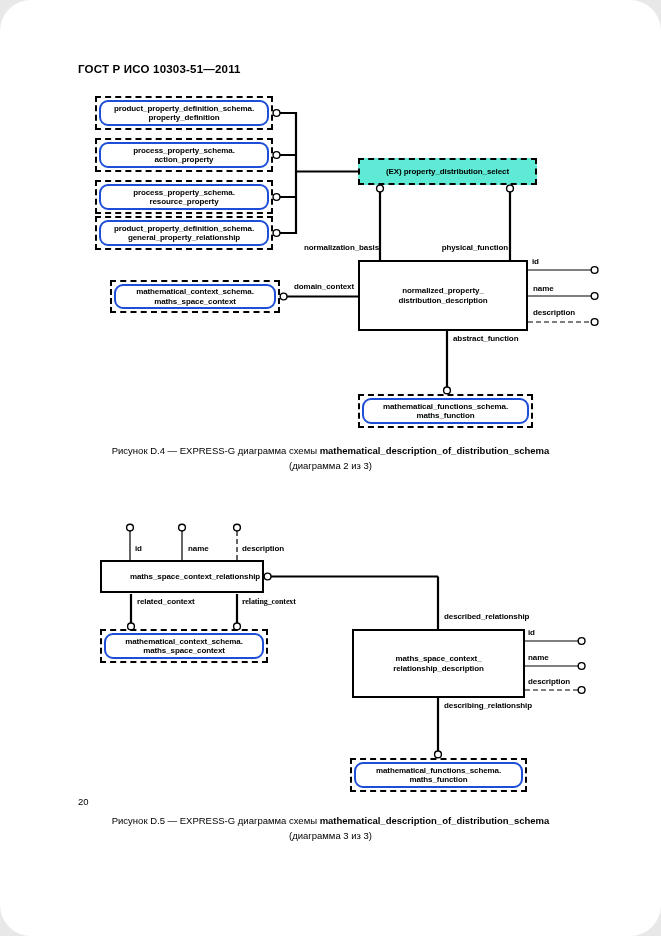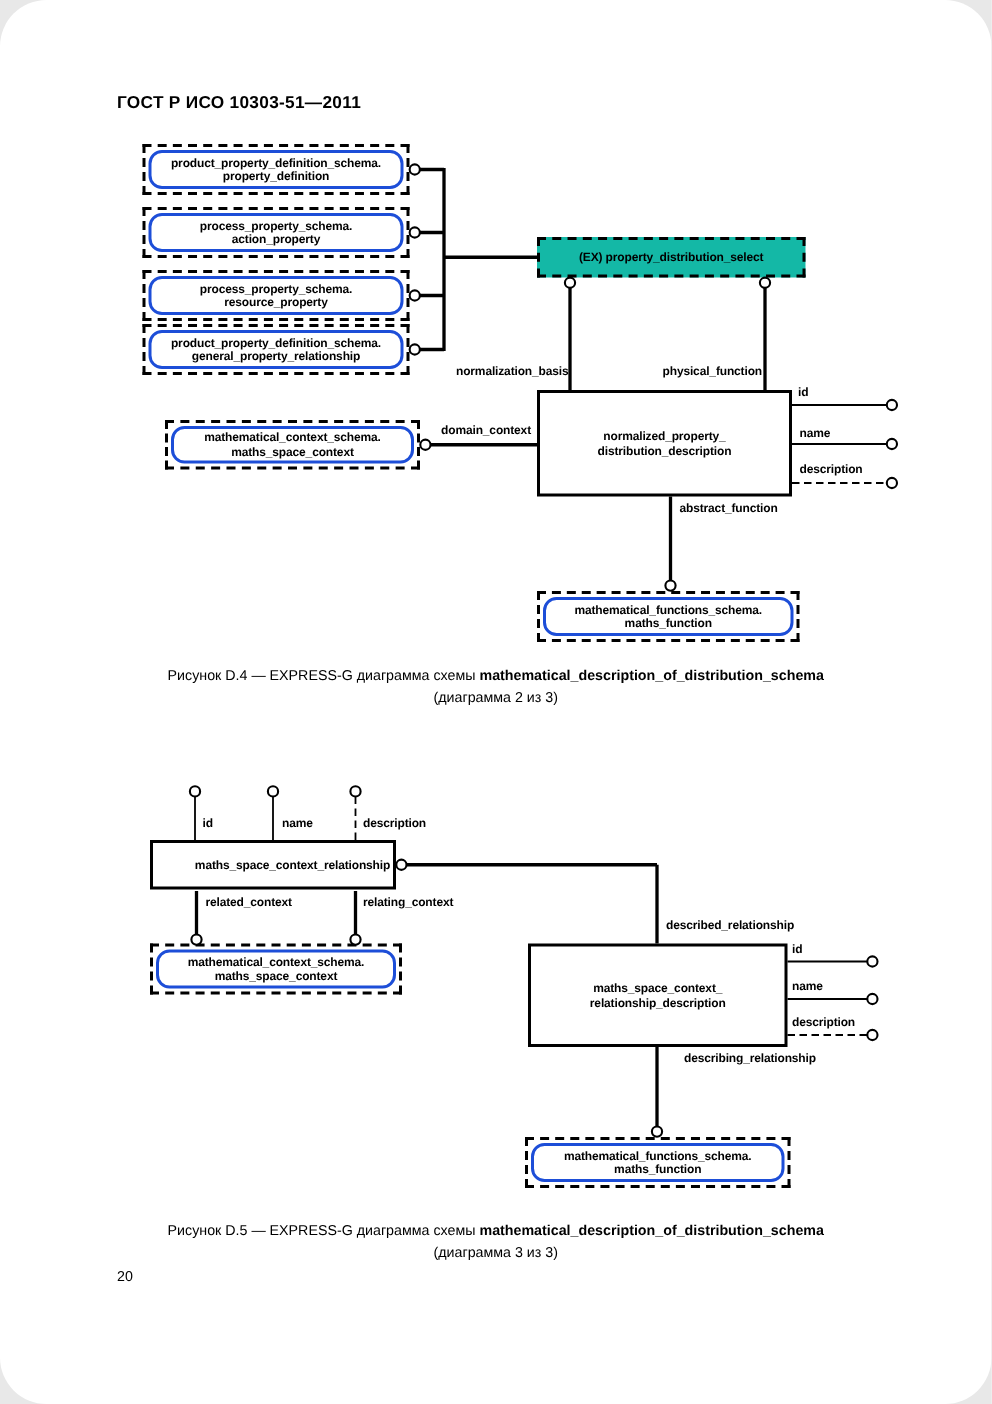--- a/index.html
+++ b/index.html
@@ -27,35 +27,35 @@
   }
   
   .entity{
     position:absolute;box-sizing:border-box;border:2px solid #000;background:#fff;
     display:flex;align-items:center;justify-content:center;text-align:center;
     font-size:8px;line-height:10px;font-weight:bold;white-space:pre-line;
     letter-spacing:-.1px;z-index:2;
   }
   
   .selbox{
-    position:absolute;box-sizing:border-box;border:2px dashed #000;background:#14b8a6;
+    position:absolute;box-sizing:border-box;border:2px dashed #000;background:#5eead4;
     display:flex;align-items:center;justify-content:center;text-align:center;
     font-size:8px;font-weight:bold;letter-spacing:-.1px;z-index:2;
   }
   .lbl{
     position:absolute;font-size:8px;line-height:9px;font-weight:bold;
     letter-spacing:-.1px;z-index:4;white-space:nowrap;
   }
   .lbl.r{text-align:right;}
   .caption{
     position:absolute;left:0;width:100%;text-align:center;
     font-size:9.5px;line-height:14.5px;z-index:2;
   }
   .caption b{letter-spacing:0;}
-  .pagenum{position:absolute;left:78px;top:846px;font-size:9.5px;}
+  .pagenum{position:absolute;left:78px;top:796px;font-size:9.5px;}
 </style>
 </head>
 <body>
 
 <div id="page">
 
   <div class="hdr">ГОСТ Р ИСО 10303-51—2011</div>
 
   <div class="ref" style="left:95px;top:96px;width:178px;height:34px;">
     <div class="ref-inner">product_property_definition_schema.
@@ -104,37 +104,37 @@
     <span>(диаграмма 2 из 3)</span>
   </div>
 
   <div class="lbl" style="left:135px;top:544px;">id</div>
   <div class="lbl" style="left:188px;top:544px;">name</div>
   <div class="lbl" style="left:242px;top:544px;">description</div>
 
   <div class="entity" style="left:100px;top:560px;width:164px;height:33px;padding-left:26px;">maths_space_context_relationship</div>
 
   <div class="lbl" style="left:137px;top:597px;">related_context</div>
-  <div class="lbl" style="left:242px;top:597px;">relating_context</div>
+  <div class="lbl" style="left:242px;top:597px;font-family:Liberation Serif, serif;">relating_context</div>
 
   <div class="ref" style="left:100px;top:629px;width:168px;height:34px;">
     <div class="ref-inner">mathematical_context_schema.
 maths_space_context</div>
   </div>
 
   <div class="lbl" style="left:444px;top:612px;">described_relationship</div>
 
   <div class="entity" style="left:352px;top:629px;width:173px;height:69px;">maths_space_context_
 relationship_description</div>
 
   <div class="lbl" style="left:528px;top:628px;">id</div>
   <div class="lbl" style="left:528px;top:653px;">name</div>
   <div class="lbl" style="left:528px;top:677px;">description</div>
 
-  <div class="lbl" style="left:456px;top:701px;">describing_relationship</div>
+  <div class="lbl" style="left:444px;top:701px;">describing_relationship</div>
 
   <div class="ref" style="left:350px;top:758px;width:177px;height:34px;">
     <div class="ref-inner">mathematical_functions_schema.
 maths_function</div>
   </div>
 
   <div class="caption" style="top:814px;">
     <span>Рисунок D.5 — EXPRESS-G диаграмма схемы </span><b>mathematical_description_of_distribution_schema</b><br>
     <span>(диаграмма 3 из 3)</span>
   </div>

